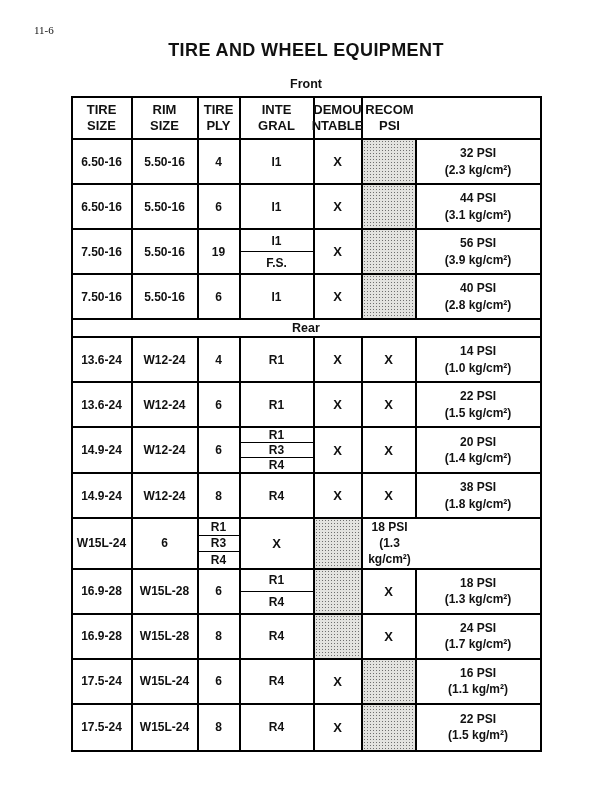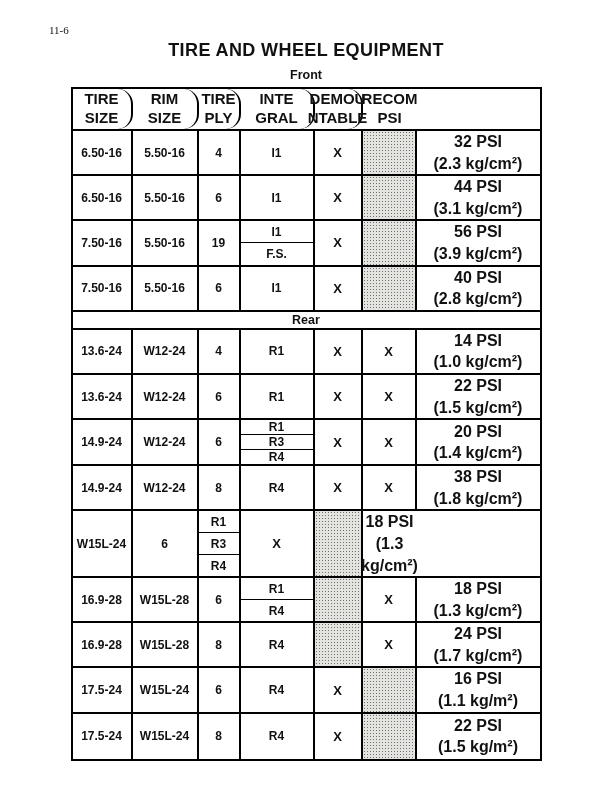--- a/index.html
+++ b/index.html
@@ -1,30 +1,30 @@
 <!DOCTYPE html>
 <html><head>
 <meta charset="utf-8">
 <style>
   * { margin:0; padding:0; box-sizing:border-box; }
   html,body { width:612px; height:792px; background:#ffffff; }
   body { font-family:"Liberation Sans", sans-serif; color:#111; position:relative; }
 
   .page-number {
-    position:absolute; top:24px; left:49px;
+    position:absolute; top:24px; left:34px;
     font-family:"Liberation Serif", serif; font-size:11px;
   }
 
   .title {
     text-align:center; margin-top:40px;
     font-size:18px; font-weight:bold; letter-spacing:0.4px;
   }
 
   .front-label {
-    text-align:center; margin-top:7px;
+    text-align:center; margin-top:16px;
     font-size:12.5px; font-weight:bold;
   }
 
   .table {
     width:471px; margin:5px auto 0;
     border:2px solid #000;
   }
 
   .header-row, .row {
     display:grid;
@@ -37,42 +37,42 @@
     border-right:2px solid #000;
     display:flex; flex-direction:column;
     align-items:center; justify-content:center;
     text-align:center; font-weight:bold; font-size:12px;
     min-width:0;
   }
   .header-row .cell:last-child, .row .cell:last-child { border-right:none; }
 
   .header-row { min-height:42px; }
   .row { min-height:45px; }
-  .header-cell { font-size:15px; line-height:1.25;border-radius:15px; }
+  .header-cell { font-size:13px; line-height:1.25; }
 
   .thread-cell { padding:0; align-items:stretch; justify-content:stretch; }
   .thread-sub {
     flex:1; display:flex; align-items:center; justify-content:center;
     border-bottom:1.5px solid #000; min-height:14px;
   }
   .thread-sub:last-child { border-bottom:none; }
 
   .hatch {
     background-color:#e3e3e0;
     background-image:radial-gradient(#6f6f6f 0.7px, transparent 0.9px);
     background-size:3px 3px;
   }
 
   .section-band {
     border-bottom:2px solid #000;
     text-align:center; font-weight:bold; font-size:12.5px;
     padding:1px 12px;
   }
 
-  .psi-cell { font-size:16px; line-height:1.35; }
+  .psi-cell { font-size:12px; line-height:1.35; }
   .x-mark { font-size:13px; font-weight:bold; }
 </style>
 </head>
 <body>
 
 <div class="page">
   <div class="page-number">11-6</div>
   <h1 class="title">TIRE AND WHEEL EQUIPMENT</h1>
   <div class="front-label">Front</div>
 

